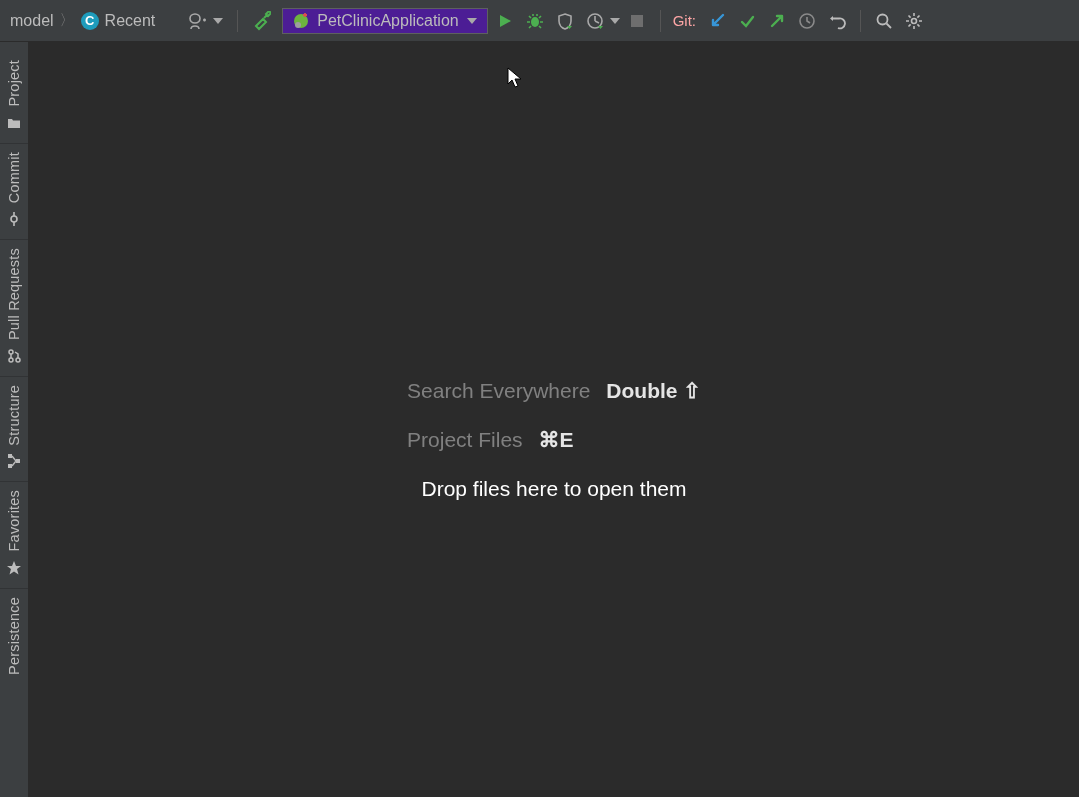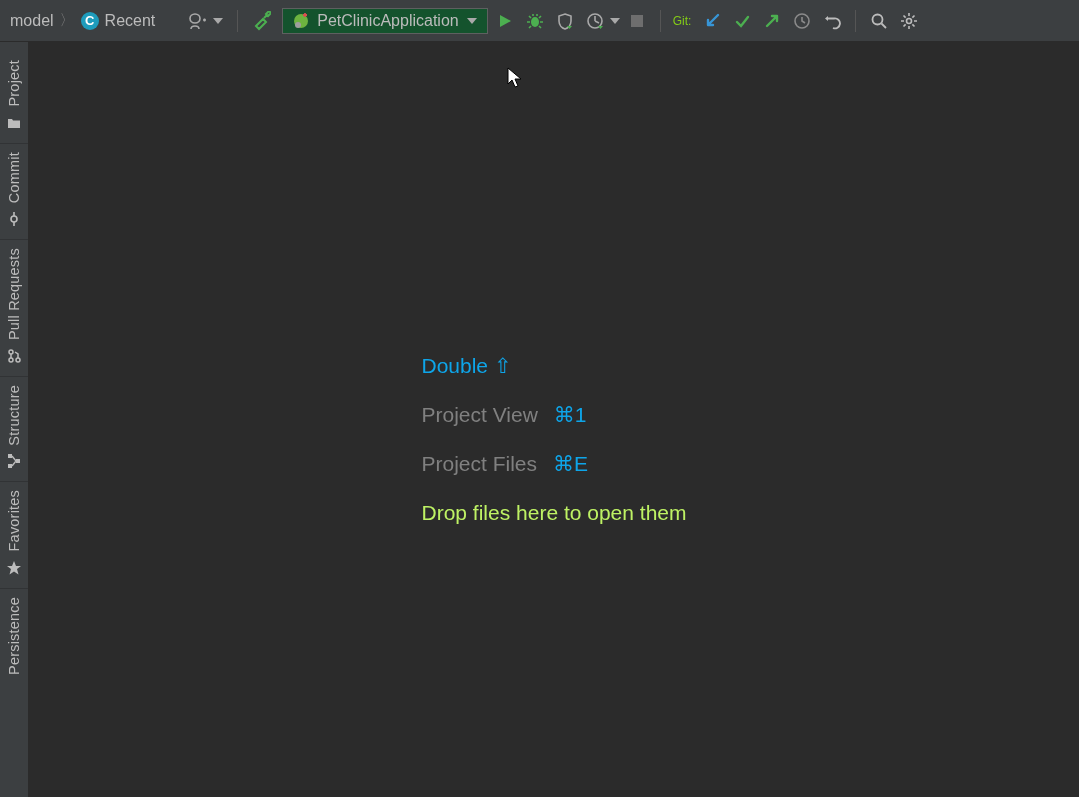--- a/index.html
+++ b/index.html
@@ -29,30 +29,30 @@
   .class-icon {
     width:18px; height:18px; border-radius:50%;
     background:#1e9cbc; display:inline-flex; align-items:center; justify-content:center;
     color:#fff; font-size:13px; font-weight:600;
   }
   .tb-btn { width:26px; height:26px; display:flex; align-items:center; justify-content:center; cursor:pointer; border-radius:3px; }
   .tb-sep { width:1px; height:22px; background:#555; margin:0 6px; }
   .run-config {
     display:flex; align-items:center; gap:8px;
     border:1px solid #5e6060; border-radius:0;
-    padding:3px 10px; background:#14532d; cursor:pointer;
+    padding:3px 10px; background:#4c1d95; cursor:pointer;
     margin-left:4px;
   }
   .run-config .rc-icon {
     width:16px; height:16px; position:relative;
   }
   .chev-down {
     width:0;height:0;border-left:5px solid transparent;border-right:5px solid transparent;border-top:6px solid #a9a9a9;
   }
-  .git-label { font-size:12px; color:#84cc16; margin:0 4px 0 2px; }
+  .git-label { font-size:15px; color:#fca5a5; margin:0 4px 0 2px; }
 
   
   .workspace { flex:1; display:flex; }
 
   .leftstrip {
     width:29px; background:#3c3f41; border-right:1px solid #2b2b2b;
     display:flex; flex-direction:column; justify-content:flex-start;
     padding-top:10px;
   }
   .vtab {
@@ -70,22 +70,22 @@
   .editor {
     flex:1; background:#2b2b2b; position:relative;
     display:flex; align-items:center; justify-content:center;
   }
   .hints {
     display:flex; flex-direction:column; gap:25px;
     font-size:21px; color:#808080;
     margin-top:40px;
   }
   .hint-row { display:flex; align-items:baseline; gap:16px; }
-  .shortcut { color:#0ea5e9; font-weight:400; }
-  .drop-hint { color:#bef264; }
+  .shortcut { color:#e5e5e5; font-weight:700; }
+  .drop-hint { color:#ffffff;justify-content:center; }
 
   .cursor {
     position:absolute; top:25px; left:478px; pointer-events:none;
   }
 
   svg { display:block; }
 </style>
 </head>
 <body>
 
@@ -256,25 +256,22 @@
       </span>
     </div>
     <div class="vtab last">
       <span class="vlabel">Persistence</span>
     </div>
   </div>
 
   <div class="editor">
     <div class="hints">
       <div class="hint-row">
+        <span>Search Everywhere</span>
         <span class="shortcut">Double ⇧</span>
-      </div>
-      <div class="hint-row">
-        <span>Project View</span>
-        <span class="shortcut">⌘1</span>
       </div>
       <div class="hint-row">
         <span>Project Files</span>
         <span class="shortcut">⌘E</span>
       </div>
       <div class="hint-row drop-hint">
         <span>Drop files here to open them</span>
       </div>
     </div>
 

